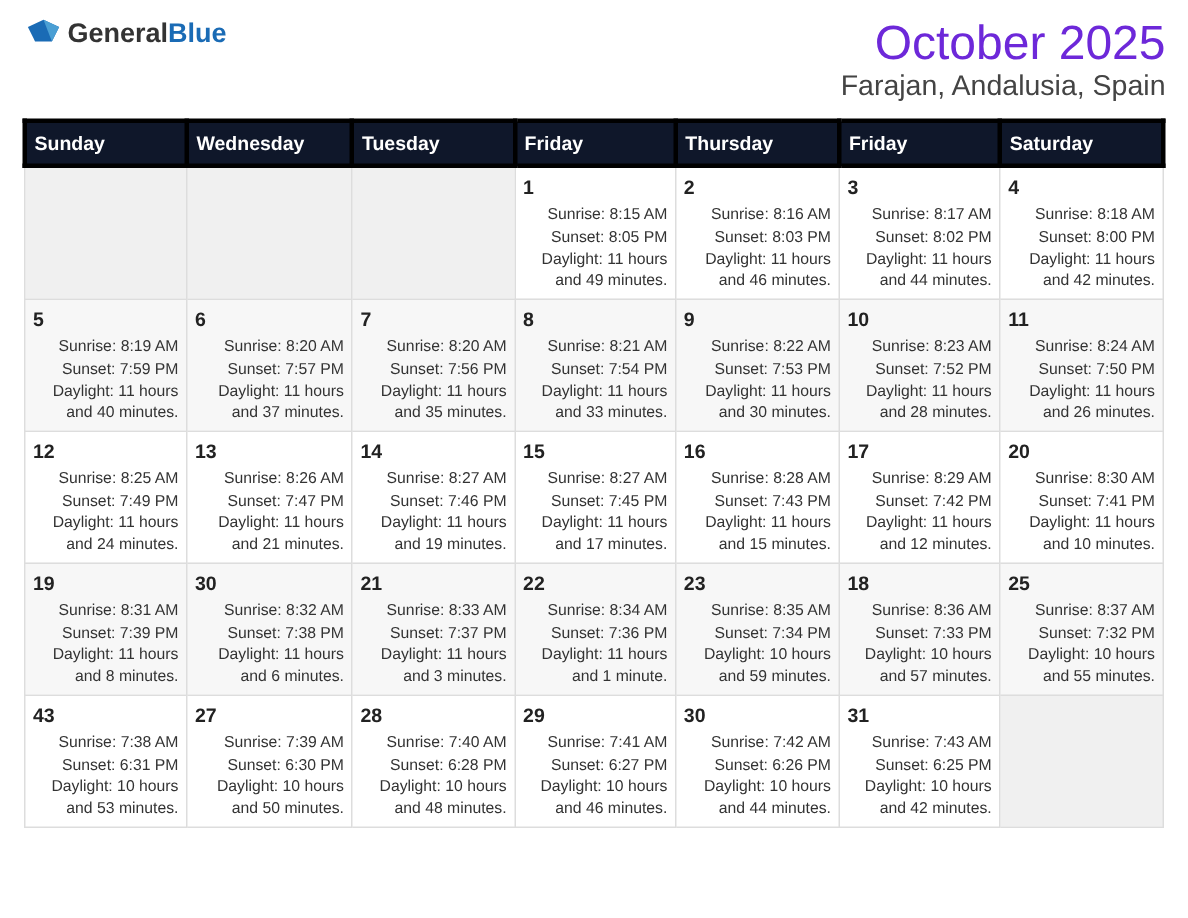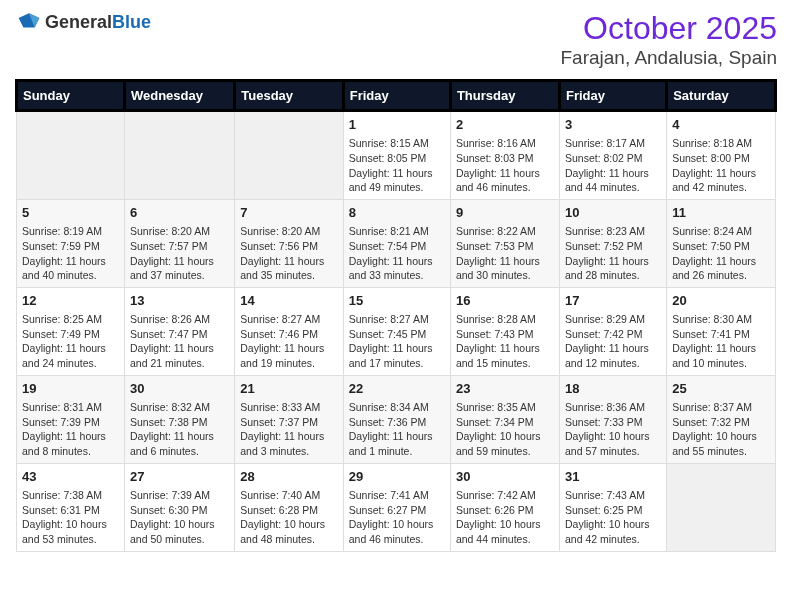--- a/index.html
+++ b/index.html
@@ -78,20 +78,21 @@
     .day-num {
       font-size: 13px;
       font-weight: bold;
       color: #222;
       display: block;
       margin-bottom: 2px;
     }
     .cell-info {
       font-size: 10.5px;
       color: #333;
+      text-align: right;
     }
     .empty-cell {
       background: #f0f0f0 !important;
     }
   </style>
 </head>
 <body>
 
 <div class="header">
   <div class="logo">

